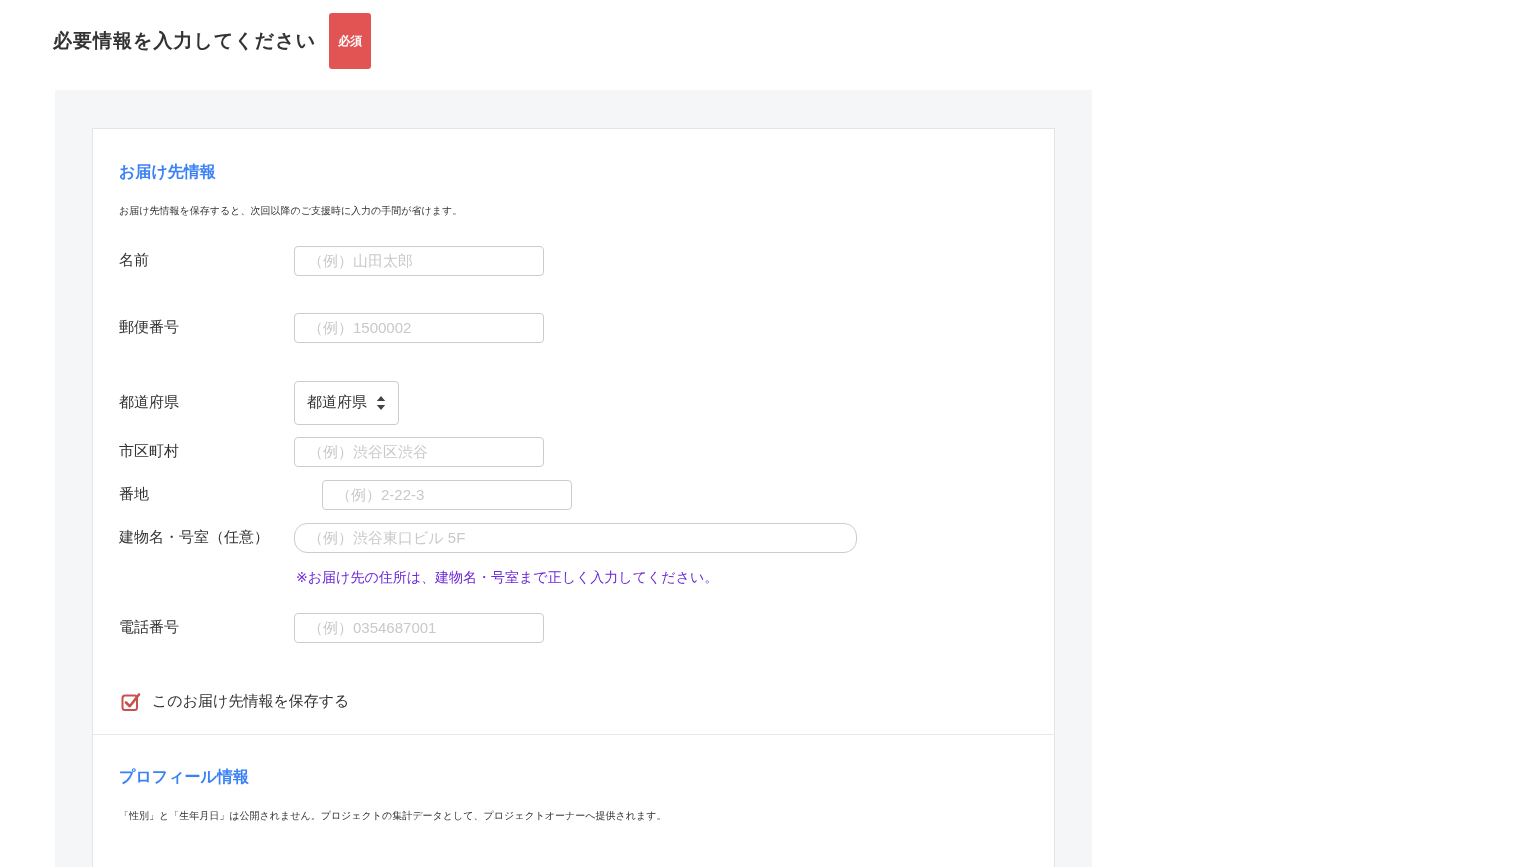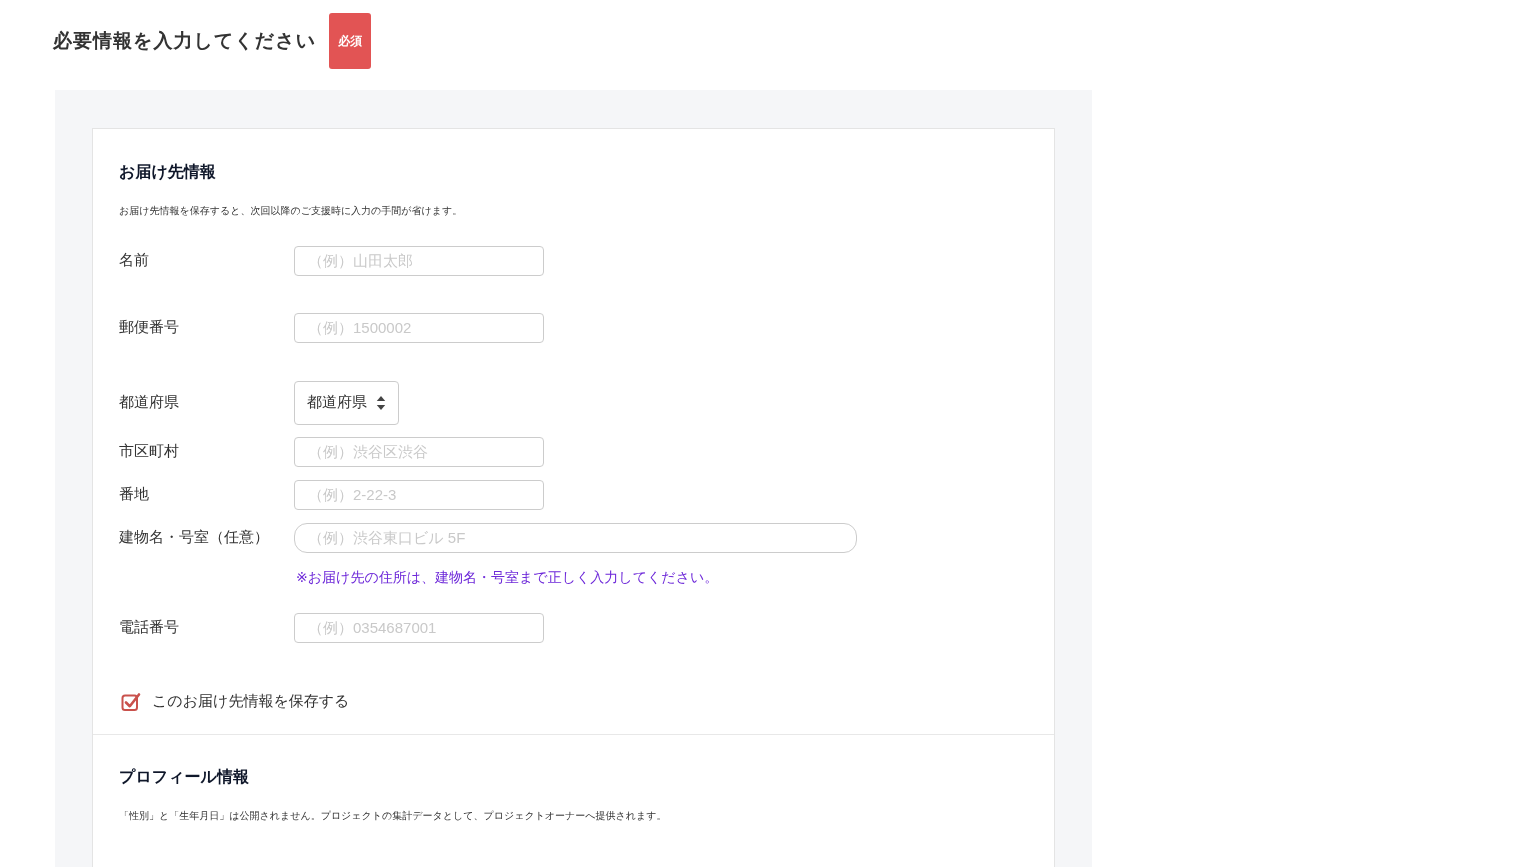--- a/index.html
+++ b/index.html
@@ -29,21 +29,21 @@
     background: #f5f6f8;
     padding: 38px 0 0 37px;
   }
   .card {
     width: 963px; min-height: 769px;
     background: #ffffff;
     border: 1px solid #e4e4e4;
     padding: 33px 26px 10px 26px;
   }
   .section-heading {
-    font-size: 16px; font-weight: bold; color: #0f172a;
+    font-size: 16px; font-weight: bold; color: #3b82f6;
     margin: 0 0 21px 0;
   }
   .section-desc {
     font-size: 10px; color: #333;
     margin: 0 0 27px 0; line-height: 1.45;
   }
   .form-row { display: flex; align-items: center; }
   .field-label {
     width: 175px; flex-shrink: 0;
     font-size: 15px; color: #333;
@@ -54,21 +54,21 @@
     padding: 0 13px; font-size: 15px; color: #333;
     background: #fff; outline: none;
     font-family: "Liberation Sans", "DejaVu Sans", sans-serif;
   }
   .text-input::placeholder { color: #c9c9c9; opacity: 1; }
   .text-input.wide { width: 563px; border-radius: 13px; }
   .row-name     { margin-bottom: 37px; }
   .row-postal   { margin-bottom: 38px; }
   .row-pref     { margin-bottom: 12px; }
   .row-city     { margin-bottom: 13px; }
-  .row-street   { margin-bottom: 13px; }
+  .row-street   { margin-bottom: 13px; gap: 28px; }
   .row-building { margin-bottom: 0; }
   .row-phone    { margin-bottom: 49px; }
   .select-box {
     display: inline-flex; align-items: center; gap: 9px;
     height: 44px; padding: 0 12px;
     border: 1px solid #cccccc; border-radius: 4px;
     background: #fff; font-size: 15px; color: #333;
     cursor: pointer;
   }
   .address-note {

